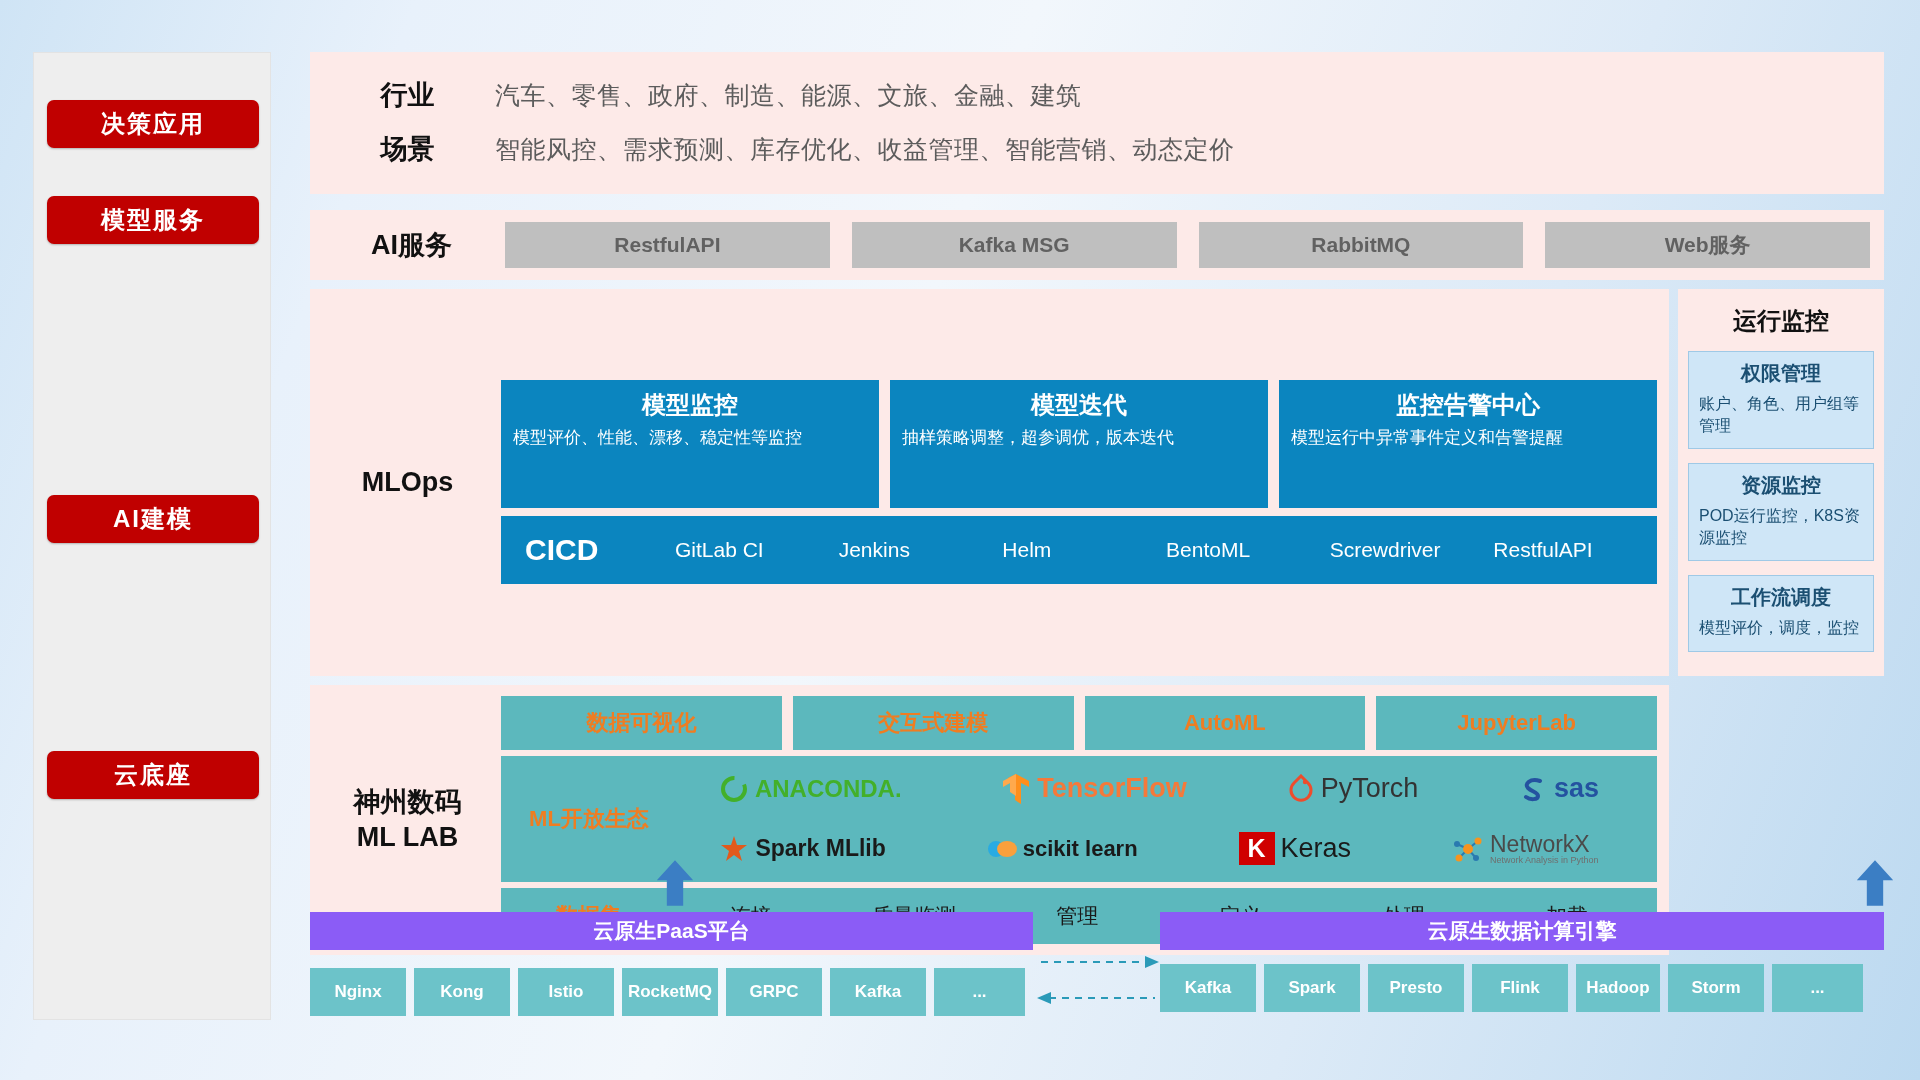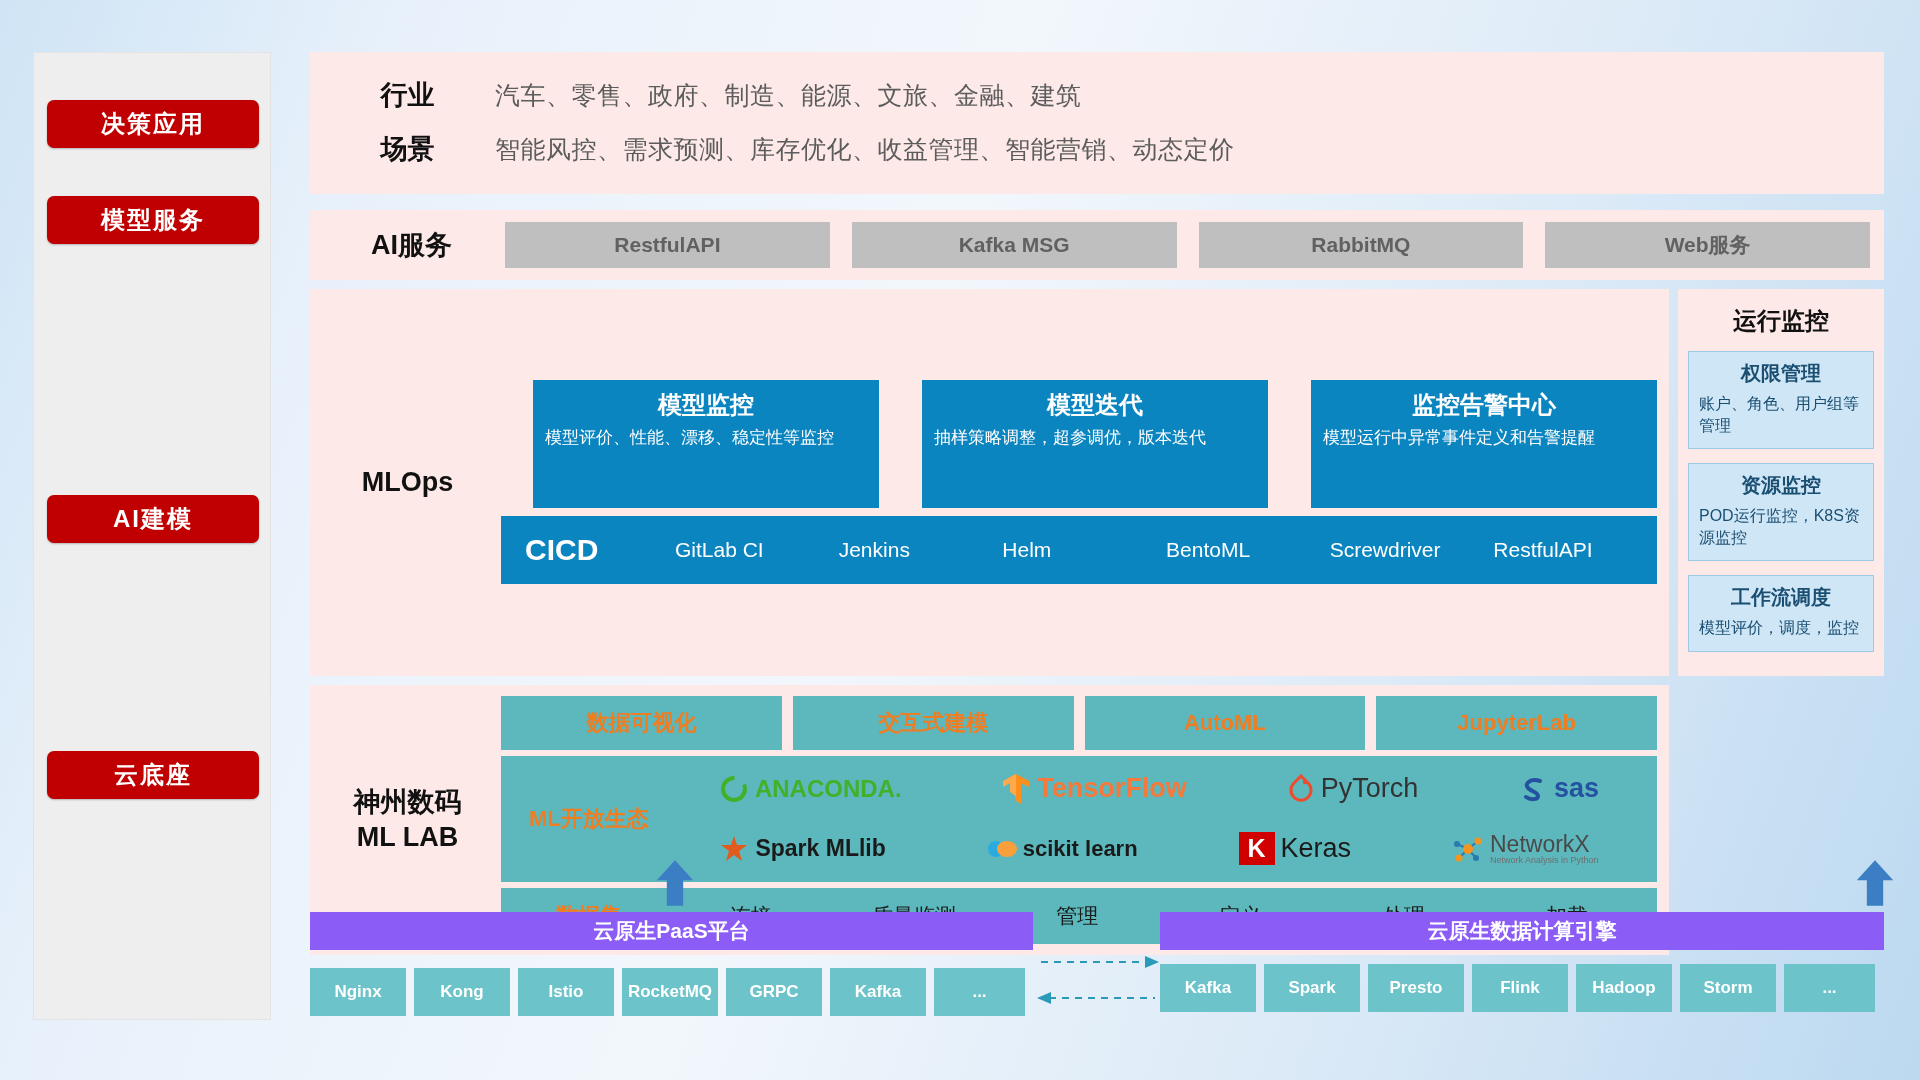--- a/index.html
+++ b/index.html
@@ -46,21 +46,21 @@
     display:flex; align-items:center; justify-content:center;
     font-size:21px; font-weight:bold;
   }
 
   
   #midwrap{ display:flex; gap:9px; align-items:stretch; }
   #mlops{ flex:1; background:#fdeae8; display:flex; align-items:center; padding:10px 12px 10px 10px; }
   #mlops .stack{ flex:1; display:flex; flex-direction:column; gap:8px; padding-left:6px;}
   .ops-row{ display:flex; gap:11px; }
   .ops-card{
-    flex:1; background:#0b85bf; color:#fff; padding:9px 12px 12px; min-height:128px;margin-left:32px;
+    flex:1; background:#0b85bf; color:#fff; padding:9px 12px 12px; min-height:128px;
   }
   .ops-card h4{ font-size:24px; text-align:center; font-weight:bold; margin-bottom:6px; }
   .ops-card p{ font-size:17px; line-height:1.35; font-weight:normal; }
   .cicd{
     background:#0b85bf; color:#fff; height:68px; display:flex; align-items:center;
     padding-left:24px; gap:0; overflow:hidden;
   }
   .cicd .tag{ font-size:30px; font-weight:bold; width:150px; }
   .cicd .tools{ flex:1; display:flex; }
   .cicd .tools span{ flex:1; font-size:21px; text-align:left; line-height:1.05; }
@@ -314,21 +314,21 @@
     <div class="chip-teal" style="width:96px">GRPC</div>
     <div class="chip-teal" style="width:96px">Kafka</div>
     <div class="chip-teal" style="width:91px">...</div>
   </div>
 
   <div class="cloudchips" style="left:850px; top:84px; width:724px;">
     <div class="chip-teal" style="width:96px">Kafka</div>
     <div class="chip-teal" style="width:96px">Spark</div>
     <div class="chip-teal" style="width:96px">Presto</div>
     <div class="chip-teal" style="width:96px">Flink</div>
-    <div class="chip-teal" style="width:96px">Hadoop</div>
+    <div class="chip-teal" style="width:84px">Hadoop</div>
     <div class="chip-teal" style="width:96px">Storm</div>
     <div class="chip-teal" style="width:91px">...</div>
   </div>
 
   <svg style="position:absolute; left:725px; top:72px;" width="126" height="60">
     <line x1="6" y1="10" x2="112" y2="10" stroke="#2a9ab8" stroke-width="2" stroke-dasharray="7,6"></line>
     <polygon points="124,10 110,4 110,16" fill="#2a9ab8"></polygon>
     <line x1="14" y1="46" x2="120" y2="46" stroke="#2a9ab8" stroke-width="2" stroke-dasharray="7,6"></line>
     <polygon points="2,46 16,40 16,52" fill="#2a9ab8"></polygon>
   </svg>

